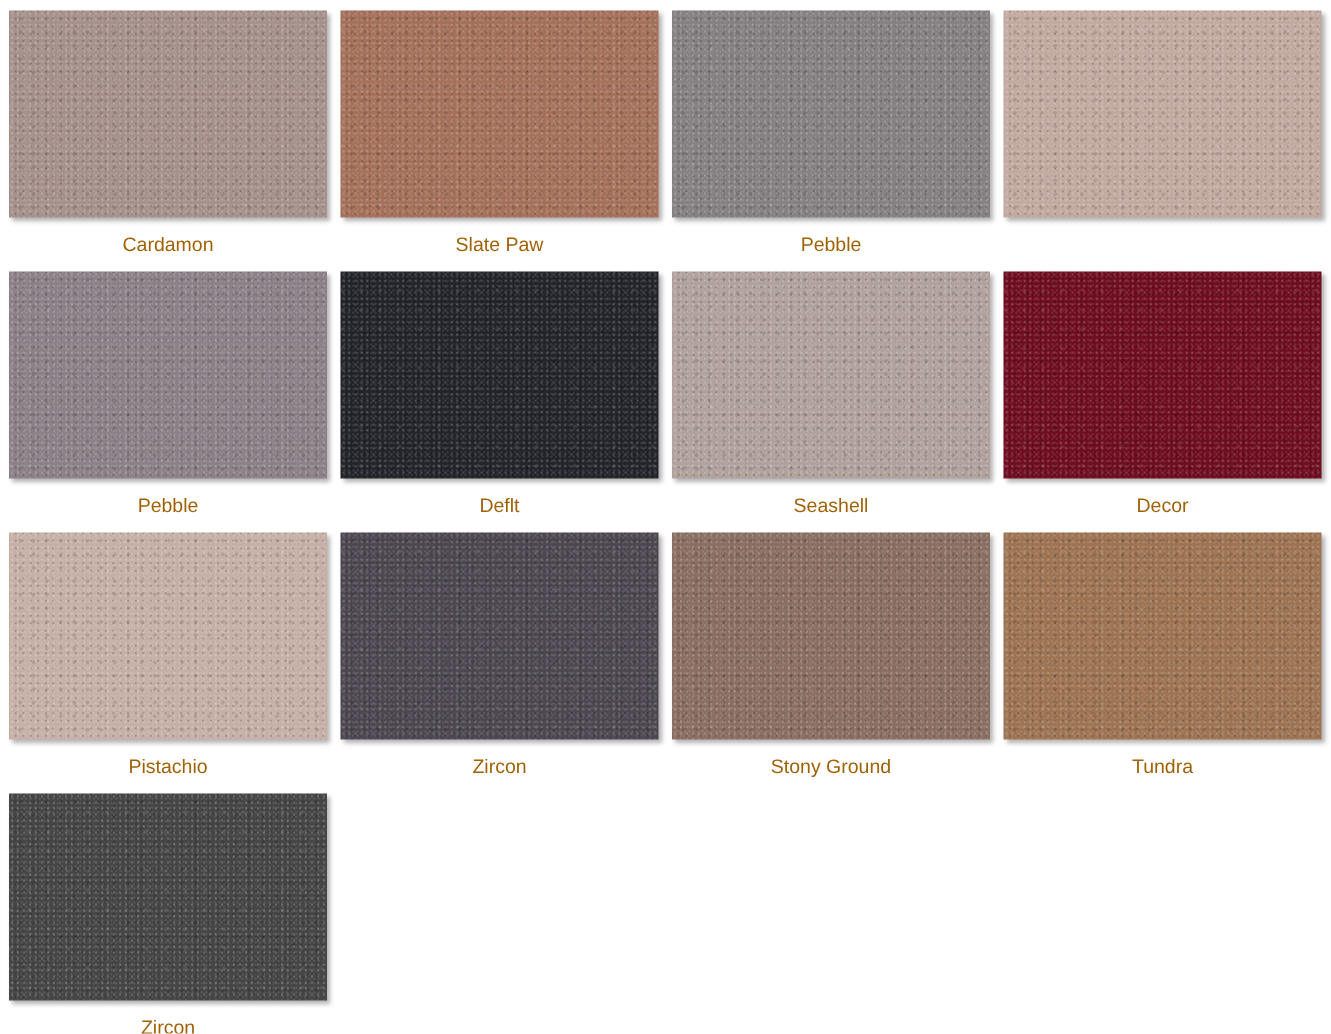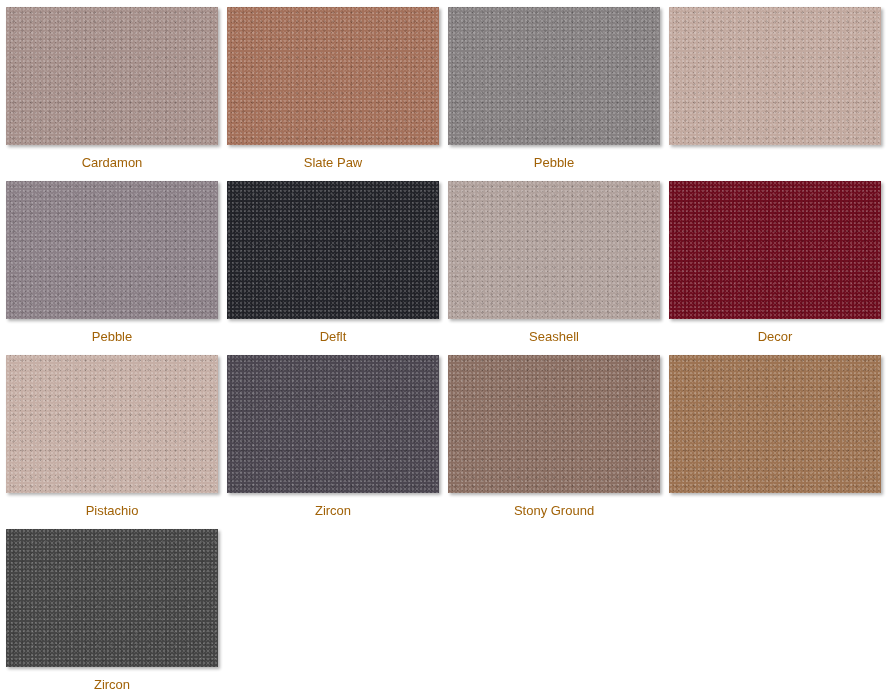--- a/index.html
+++ b/index.html
@@ -117,18 +117,19 @@
     <div class="swatch-cell">
       <div class="swatch-tile" style="background-color: rgb(75, 70, 80);"></div>
       <span class="swatch-label">Zircon</span>
     </div>
     <div class="swatch-cell">
       <div class="swatch-tile" style="background-color: rgb(138, 110, 98);"></div>
       <span class="swatch-label">Stony Ground</span>
     </div>
     <div class="swatch-cell">
       <div class="swatch-tile" style="background-color: rgb(157, 115, 82);"></div>
+      <span class="swatch-label">Tundra</span>
     </div>
     <div class="swatch-cell">
       <div class="swatch-tile" style="background-color: rgb(69, 69, 69);"></div>
       <span class="swatch-label">Zircon</span>
     </div>
   </div>
 
 </body></html>

